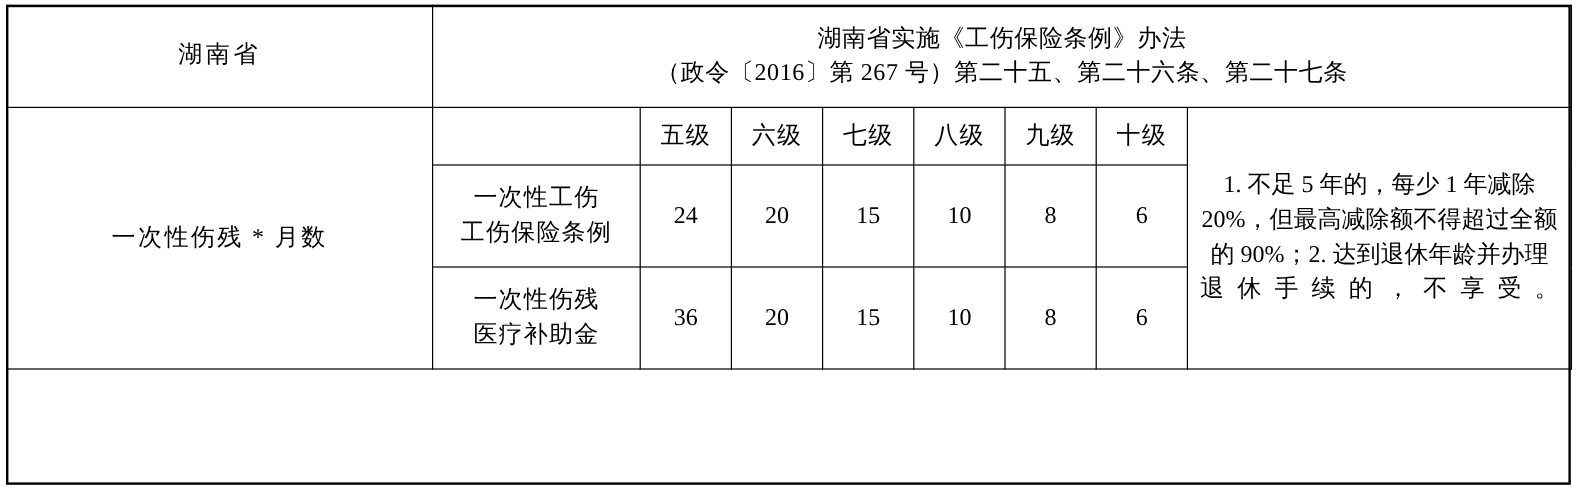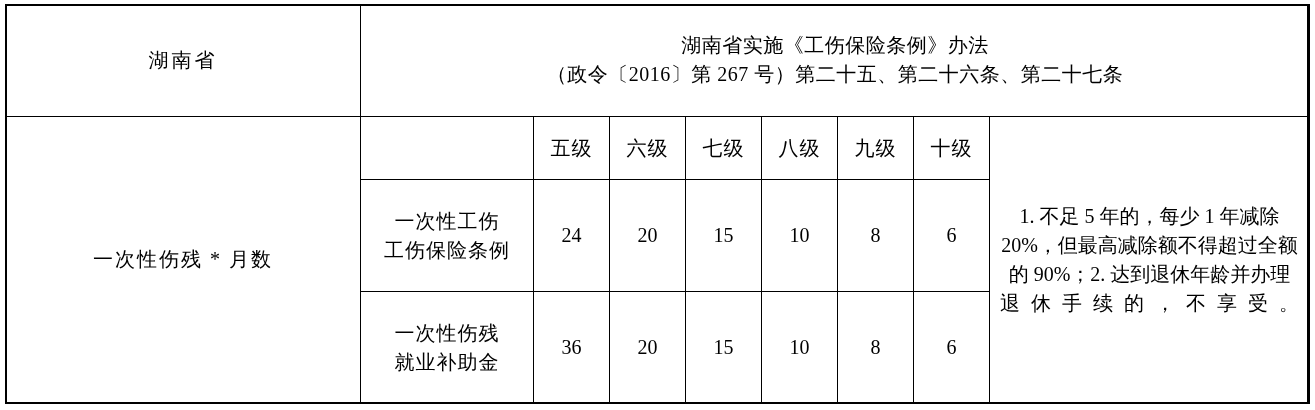--- a/index.html
+++ b/index.html
@@ -40,21 +40,21 @@
     width: 1304px;
     height: 400px;
     border: 2px solid #000000;
     box-sizing: border-box;
   }
   table.doc-table {
     position: absolute;
     left: 5px;
     top: 4px;
     width: 1304px;
-    height: 400px;
+    height: 304px;
     margin: 0;
   }
   .title-cell {
     font-size: 21px;
     line-height: 1.7;
     letter-spacing: 0.5px;
     margin-top: 24px;
   }
   .title-line {
     display: block;
@@ -150,21 +150,21 @@
         <td class="num-cell">24</td>
         <td class="num-cell">20</td>
         <td class="num-cell">15</td>
         <td class="num-cell">10</td>
         <td class="num-cell">8</td>
         <td class="num-cell">6</td>
       </tr>
       <tr>
         <td class="item-cell">
           <span>一次性伤残</span>
-          <span>就业补助金</span>
+          <span>医疗补助金</span>
         </td>
         <td class="num-cell">36</td>
         <td class="num-cell">20</td>
         <td class="num-cell">15</td>
         <td class="num-cell">10</td>
         <td class="num-cell">8</td>
         <td class="num-cell">6</td>
       </tr>
     </tbody>
   </table>

